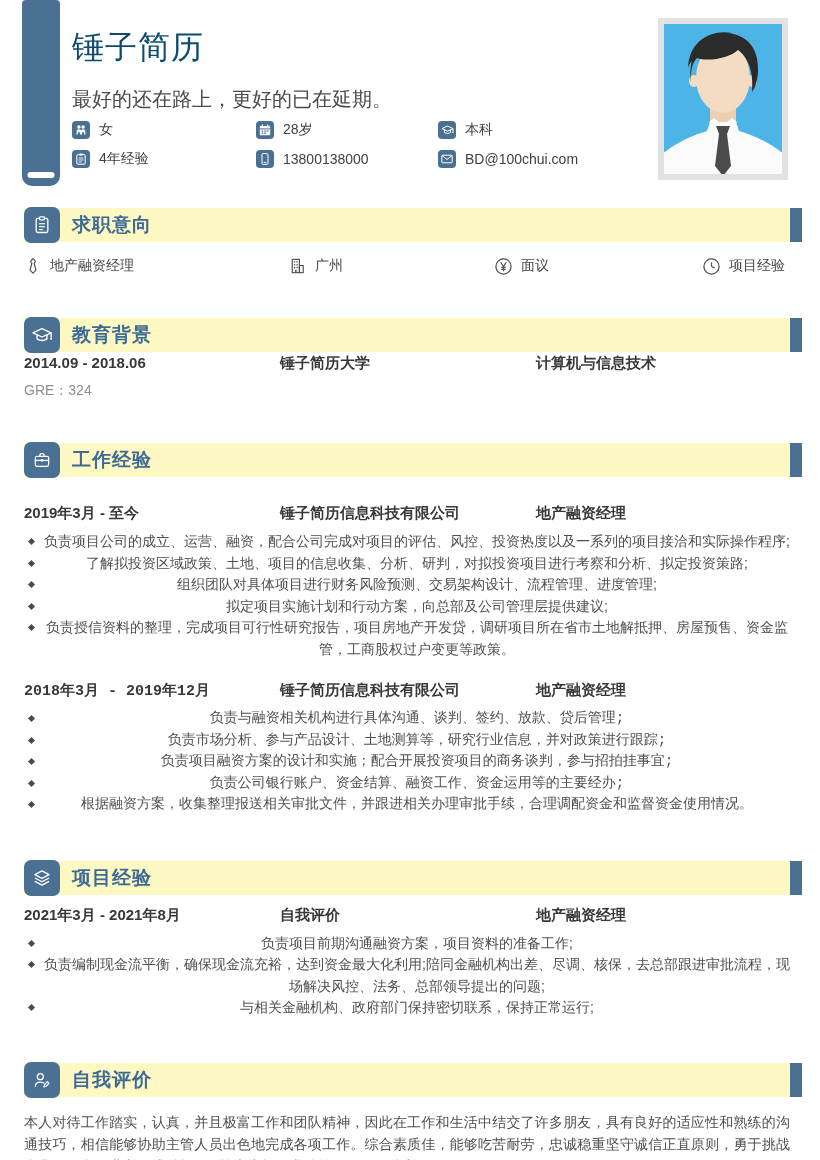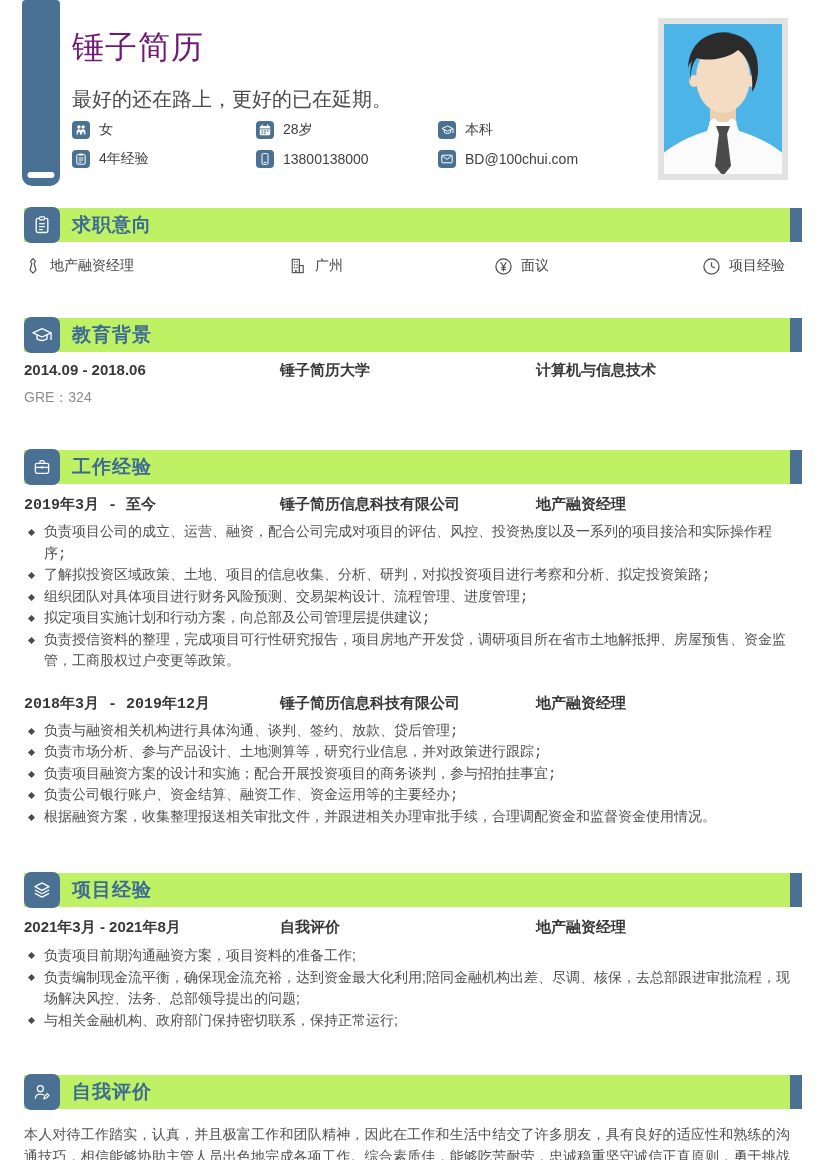--- a/index.html
+++ b/index.html
@@ -13,41 +13,41 @@
   
   .top-header { position:relative; height:201px; }
   .brand-bar {
     position:absolute; left:22px; top:0; width:38px; height:186px;
     background:#4a7194; border-radius:4px 4px 10px 10px;
   }
   .brand-bar .dash {
     position:absolute; left:50%; transform:translateX(-50%);
     bottom:8px; width:27px; height:6px; border-radius:3px; background:#fff;
   }
-  .resume-name { position:absolute; left:72px; top:26px; font-size:32px; color:#701a75; letter-spacing:1px; }
+  .resume-name { position:absolute; left:72px; top:26px; font-size:32px; color:#0c4a6e; letter-spacing:1px; }
   .tagline { position:absolute; left:72px; top:86px; font-size:20px; color:#4a4a4a; }
   .info-grid {
     position:absolute; left:72px; top:121px; width:560px;
     display:grid; grid-template-columns:184px 182px auto; row-gap:11px;
   }
   .info-item { display:flex; align-items:center; height:18px; }
   .mini-icon {
     width:18px; height:18px; border-radius:4px; background:#4a7194;
     display:inline-flex; align-items:center; justify-content:center; flex:0 0 18px;
   }
   .info-item span.txt { margin-left:9px; color:#3f3f3f; }
   .photo-frame {
     position:absolute; right:32px; top:18px; width:130px; height:162px;
     background:#e2e2e2; padding:6px;
   }
   .photo-frame svg { display:block; width:118px; height:150px; }
 
   
   .section { position:relative; }
-  .sec-header { position:relative; height:34px; background:#bef264; }
+  .sec-header { position:relative; height:34px; background:#fef9c3; }
   .sec-header::after {
     content:""; position:absolute; right:-12px; top:0; width:12px; height:34px; background:#4a7194;
   }
   .sec-icon {
     position:absolute; left:0; top:-1px; width:36px; height:36px; border-radius:7px;
     background:#4a7194; display:flex; align-items:center; justify-content:center;
   }
   .sec-title {
     position:absolute; left:48px; top:0; line-height:34px;
     font-size:19px; font-weight:bold; color:#3e6b96; letter-spacing:1px;
@@ -55,38 +55,38 @@
 
   
   .intent-row { display:grid; grid-template-columns:264px 206px 208px auto; margin-top:14px; }
   .intent-item { display:flex; align-items:center; color:#464646; }
   .intent-item .o-icon { margin-right:8px; display:inline-flex; }
 
   
   .entry-head { display:grid; grid-template-columns:256px 256px auto; font-weight:bold; color:#383838; font-size:15px; }
   .muted-line { color:#8e8e8e; line-height:21px; }
 
-  ul.bullets { list-style:none; margin-top:8px; }
+  ul.bullets { list-style:none; margin-top:8px;text-align:center; }
   ul.bullets li {
     position:relative; padding-left:20px; line-height:21.5px; color:#4f4f4f;
   }
   ul.bullets li::before {
     content:""; position:absolute; left:5px; top:8px; width:5px; height:5px;
     background:#4a4a4a; transform:rotate(45deg);
   }
   .para { line-height:22px; color:#4f4f4f; margin-top:14px; text-align:justify; }
 
   
   .mt-sec1 { margin-top:7px; }
   .gap-42 { height:42px; }
   .gap-45 { height:45px; }
   .gap-44 { height:44px; }
-  .edu-row { margin-top:9px; }
+  .edu-row { margin-top:2px; }
   .edu-lines { margin-top:7px; }
-  .entry1 { margin-top:11px;font-family:Liberation Mono, monospace; }
+  .entry1 { margin-top:27px; }
   .entry2 { margin-top:21px;font-family:Liberation Mono, monospace; }
   .proj-entry { margin-top:11px; }
 </style>
 </head>
 <body>
 
 <div class="top-header">
   <div class="brand-bar">
     <div class="dash"></div>
   </div>

